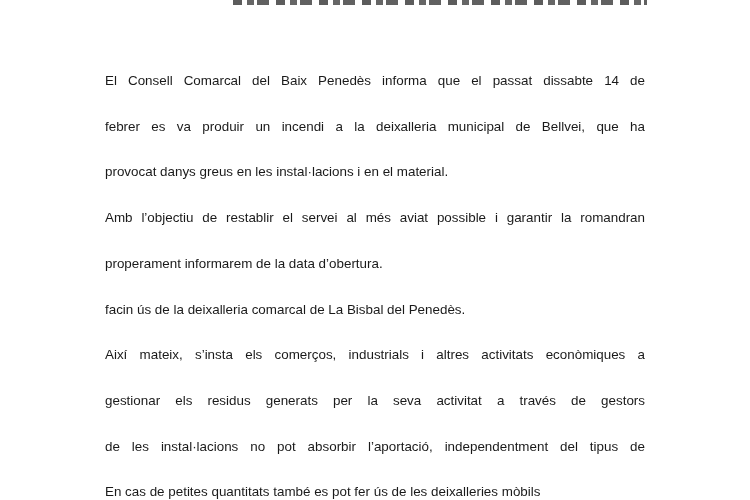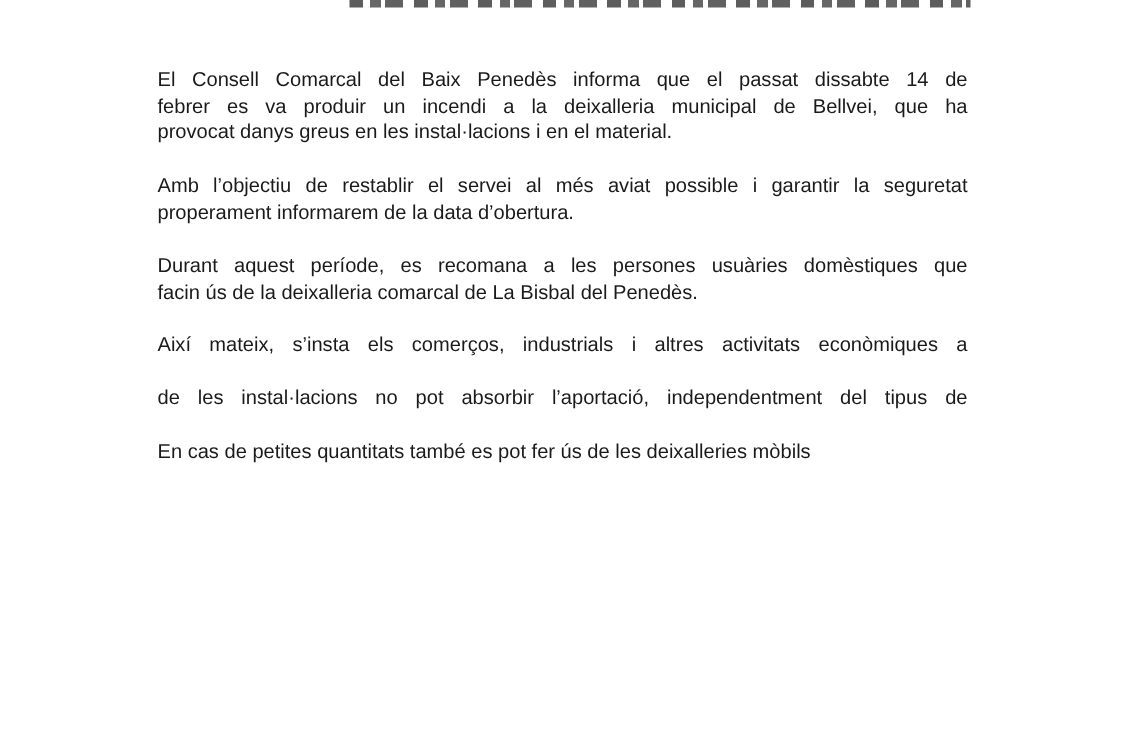--- a/index.html
+++ b/index.html
@@ -46,20 +46,21 @@
     line-height: 17.7px;
     -webkit-font-smoothing: antialiased;
   }
   .para {
     margin: 0 0 17.7px 0;
   }
   .line {
     text-align: justify;
     text-align-last: justify;
     white-space: normal;
+    margin-top: 28px;
   }
   .line.last {
     text-align: center;
     text-align-last: left;
   }
 </style>
 </head>
 <body>
 
 <div class="page">
@@ -68,31 +69,31 @@
 
   <div class="content">
 
     <div class="para">
       <div class="line">El Consell Comarcal del Baix Penedès informa que el passat dissabte 14 de</div>
       <div class="line">febrer es va produir un incendi a la deixalleria municipal de Bellvei, que ha</div>
       <div class="line last">provocat danys greus en les instal·lacions i en el material.</div>
     </div>
 
     <div class="para">
-      <div class="line">Amb l’objectiu de restablir el servei al més aviat possible i garantir la seguretat</div>
+      <div class="line">Amb l’objectiu de restablir el servei al més aviat possible i garantir la romandran</div>
       <div class="line last">properament informarem de la data d’obertura.</div>
     </div>
 
     <div class="para">
-      <div class="line">Durant aquest període, es recomana a les persones usuàries domèstiques que</div>
       <div class="line last">facin ús de la deixalleria comarcal de La Bisbal del Penedès.</div>
     </div>
 
     <div class="para">
       <div class="line">Així mateix, s’insta els comerços, industrials i altres activitats econòmiques a</div>
+      <div class="line">gestionar els residus generats per la seva activitat a través de gestors</div>
     </div>
 
 
     <div class="para">
       <div class="line">de les instal·lacions no pot absorbir l’aportació, independentment del tipus de</div>
     </div>
 
     <div class="para">
       <div class="line last">En cas de petites quantitats també es pot fer ús de les deixalleries mòbils</div>
     </div>

